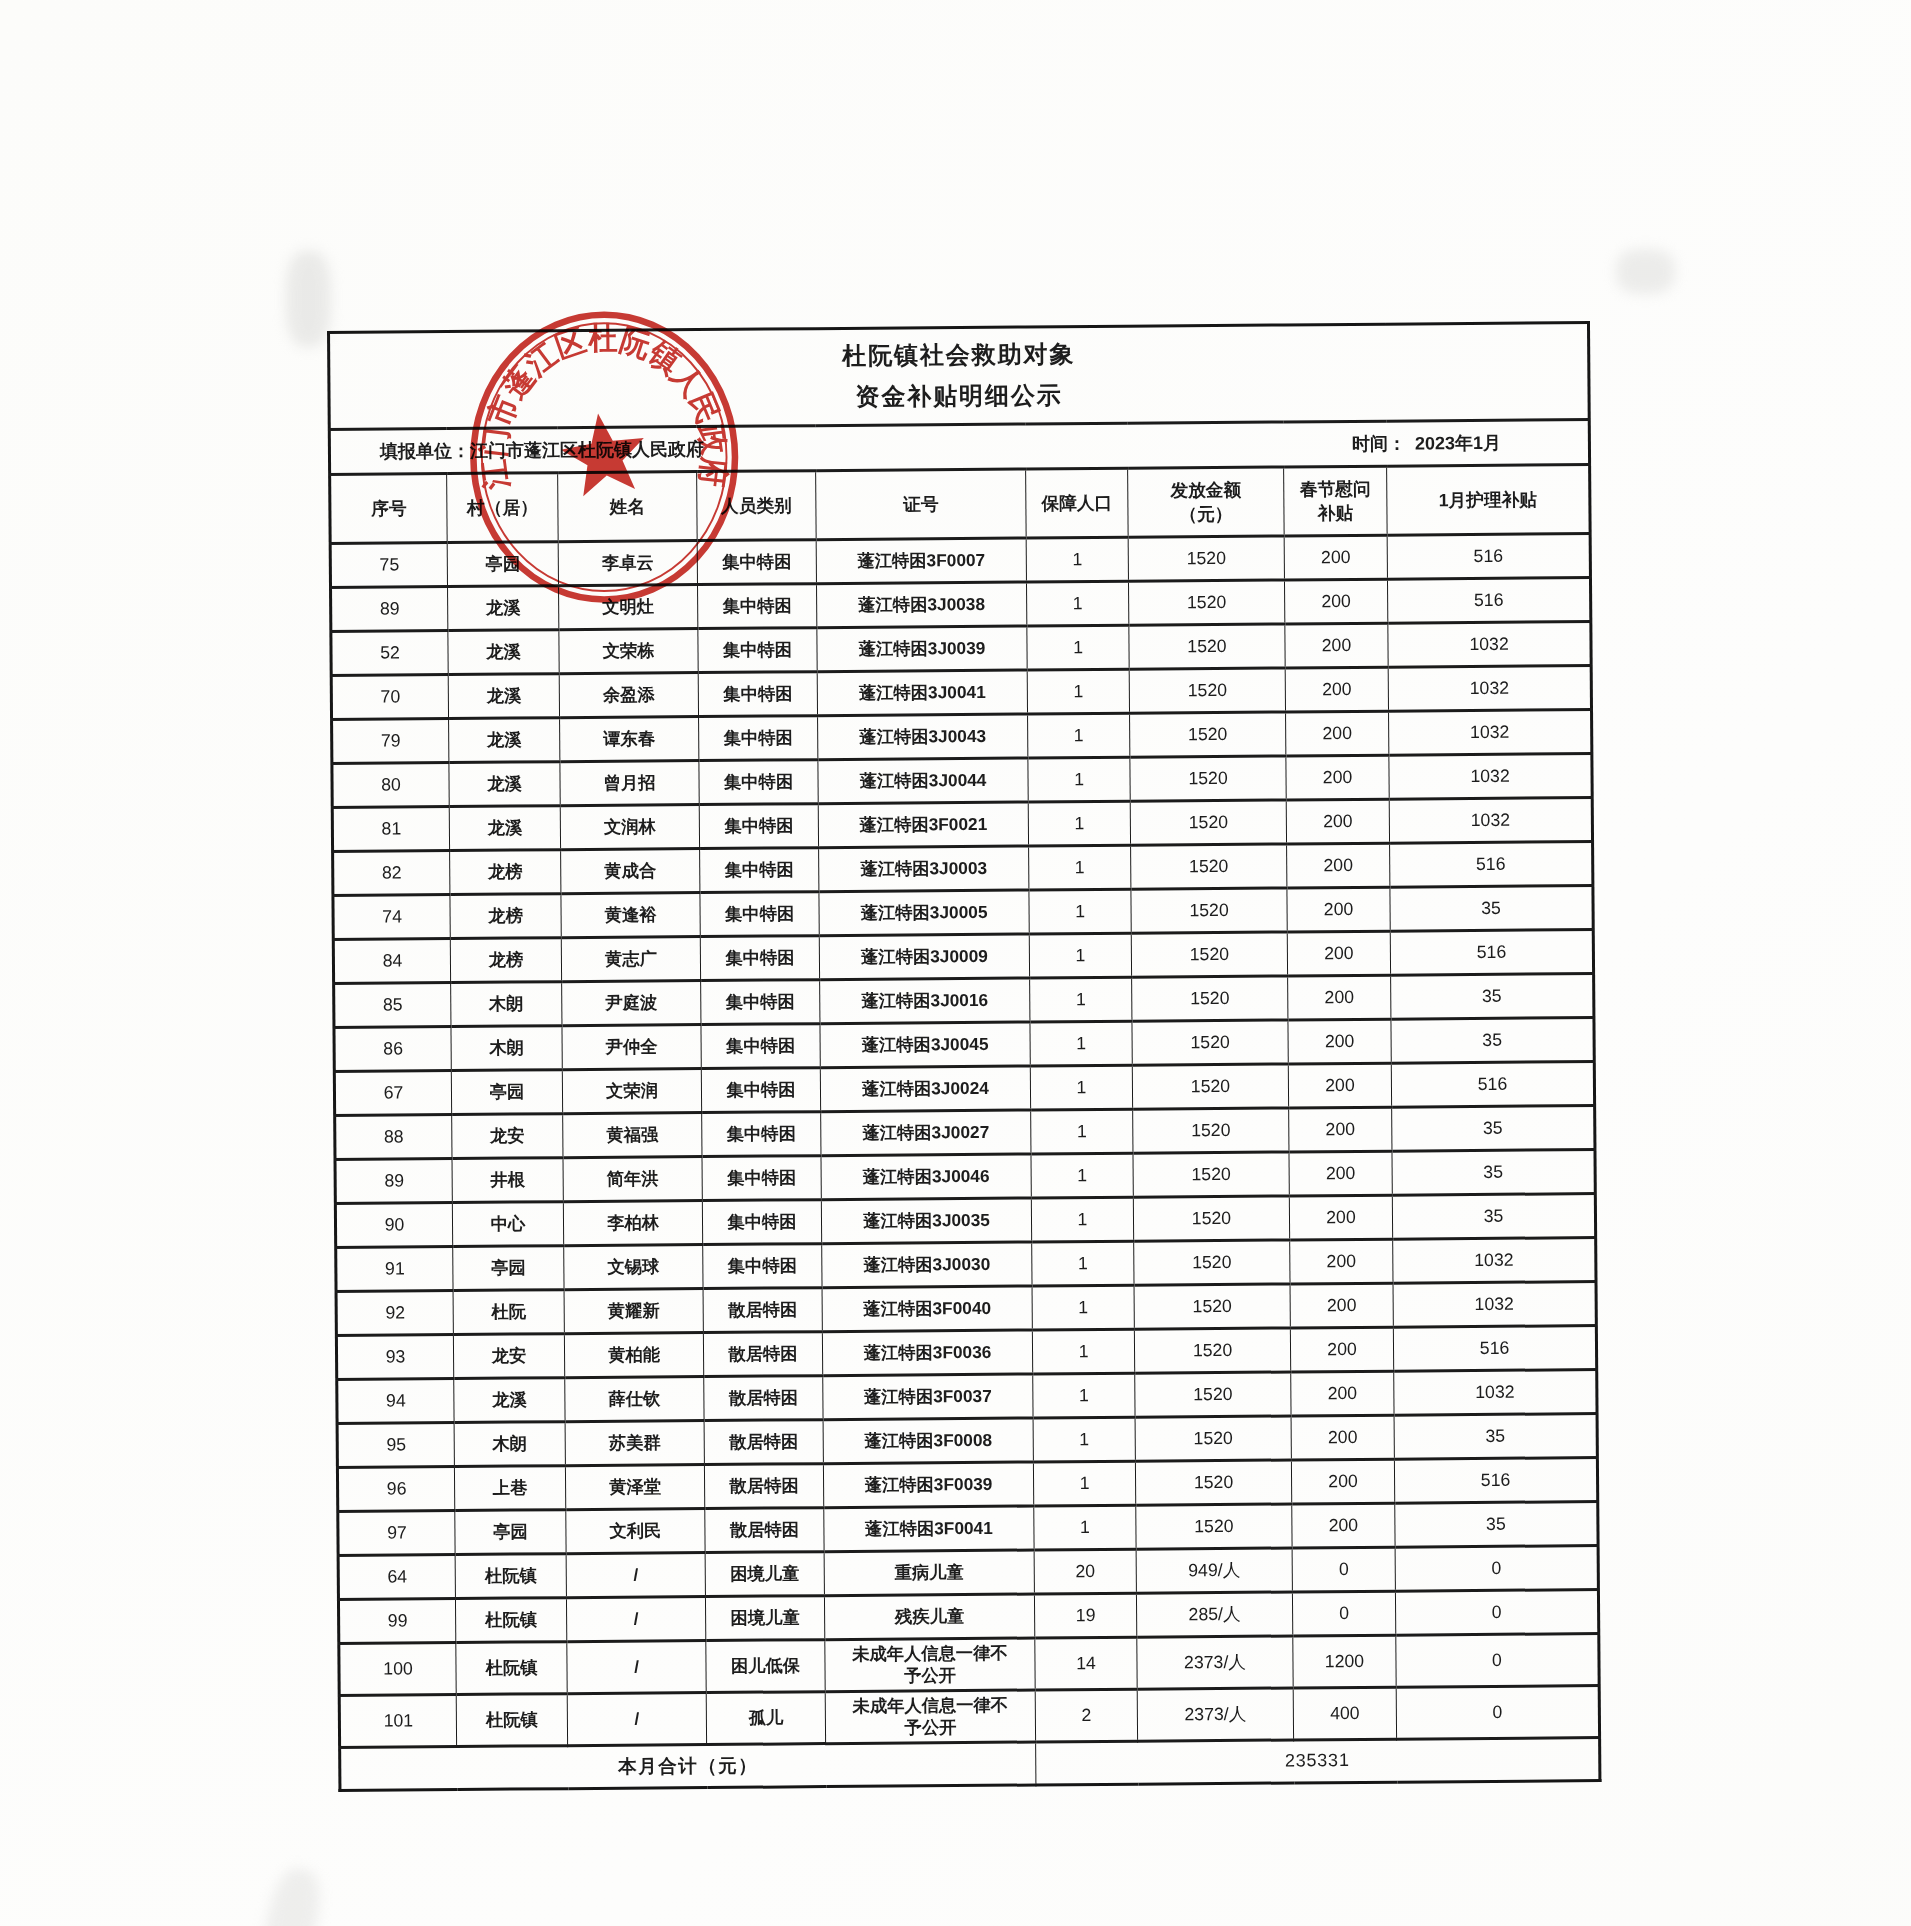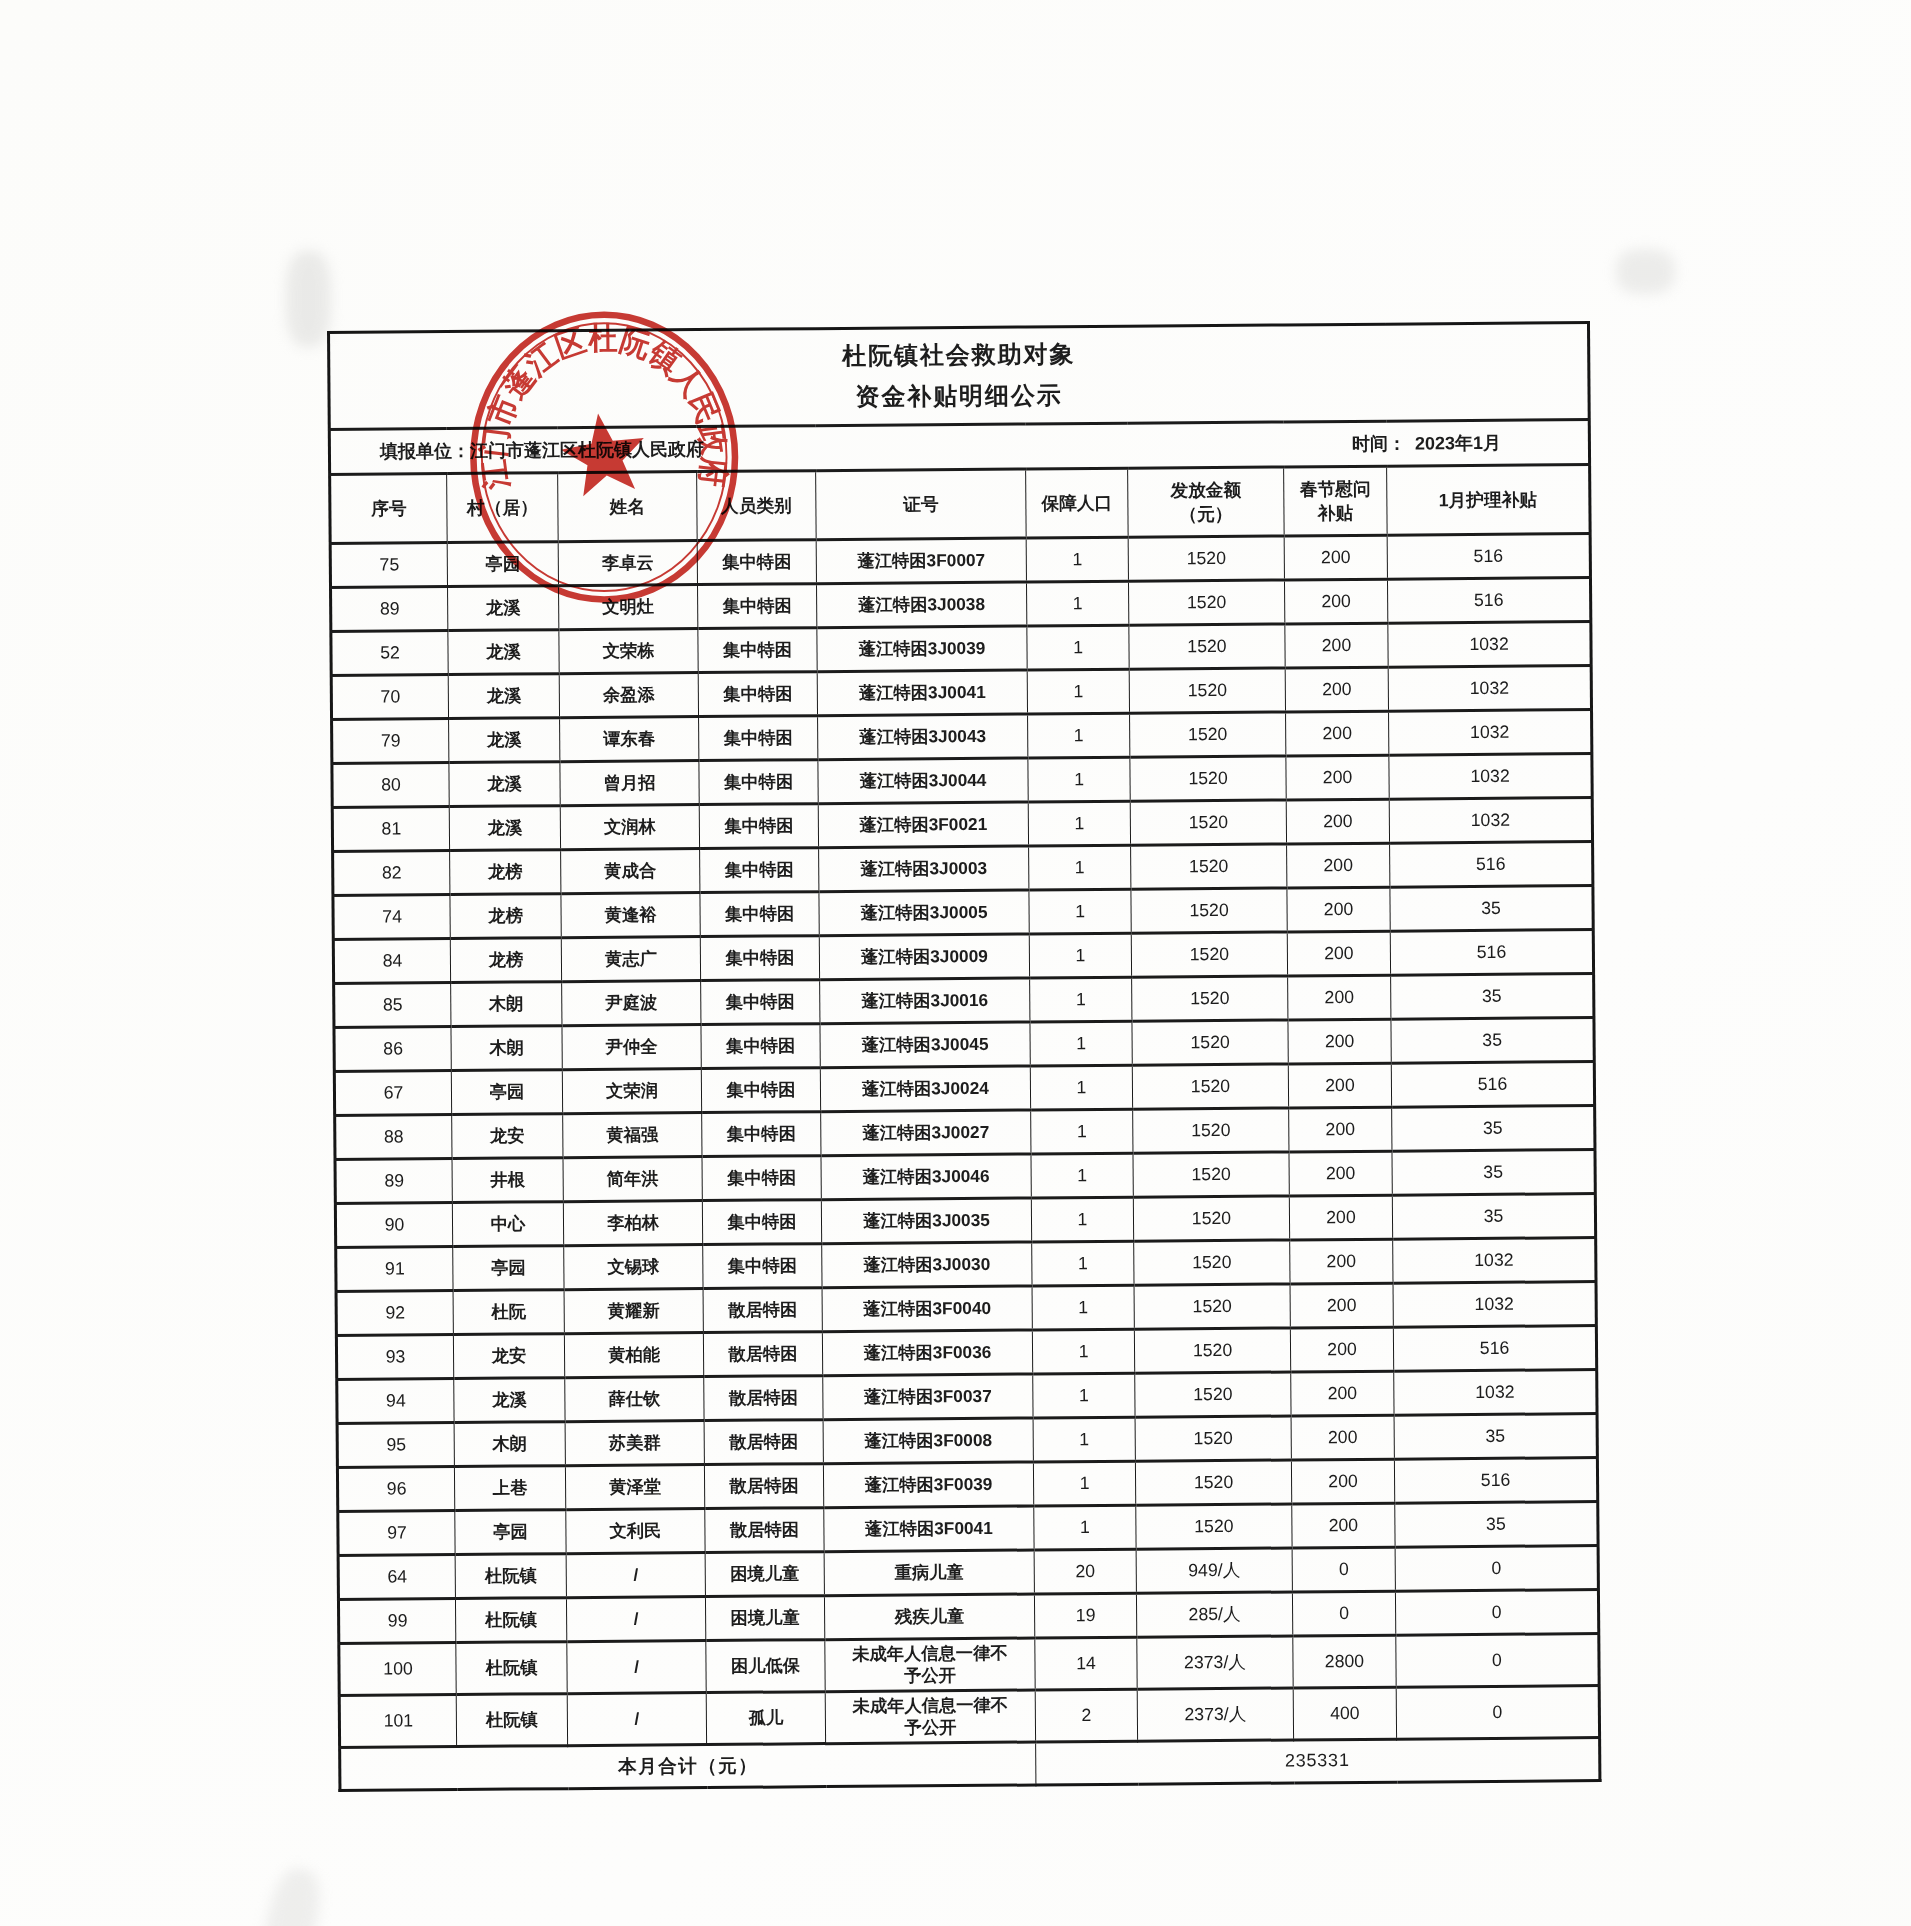--- a/index.html
+++ b/index.html
@@ -387,21 +387,21 @@
           </tr>
           <tr class="data-row">
             <td class="num">100</td>
             <td>杜阮镇</td>
             <td>/</td>
             <td>困儿低保</td>
             <td>未成年人信息一律不
 予公开</td>
             <td class="num">14</td>
             <td class="num">2373/人</td>
-            <td class="num">2800</td>
+            <td class="num">1200</td>
             <td class="num">0</td>
           </tr>
           <tr class="data-row">
             <td class="num">101</td>
             <td>杜阮镇</td>
             <td>/</td>
             <td>孤儿</td>
             <td>未成年人信息一律不
 予公开</td>
             <td class="num">2</td>

